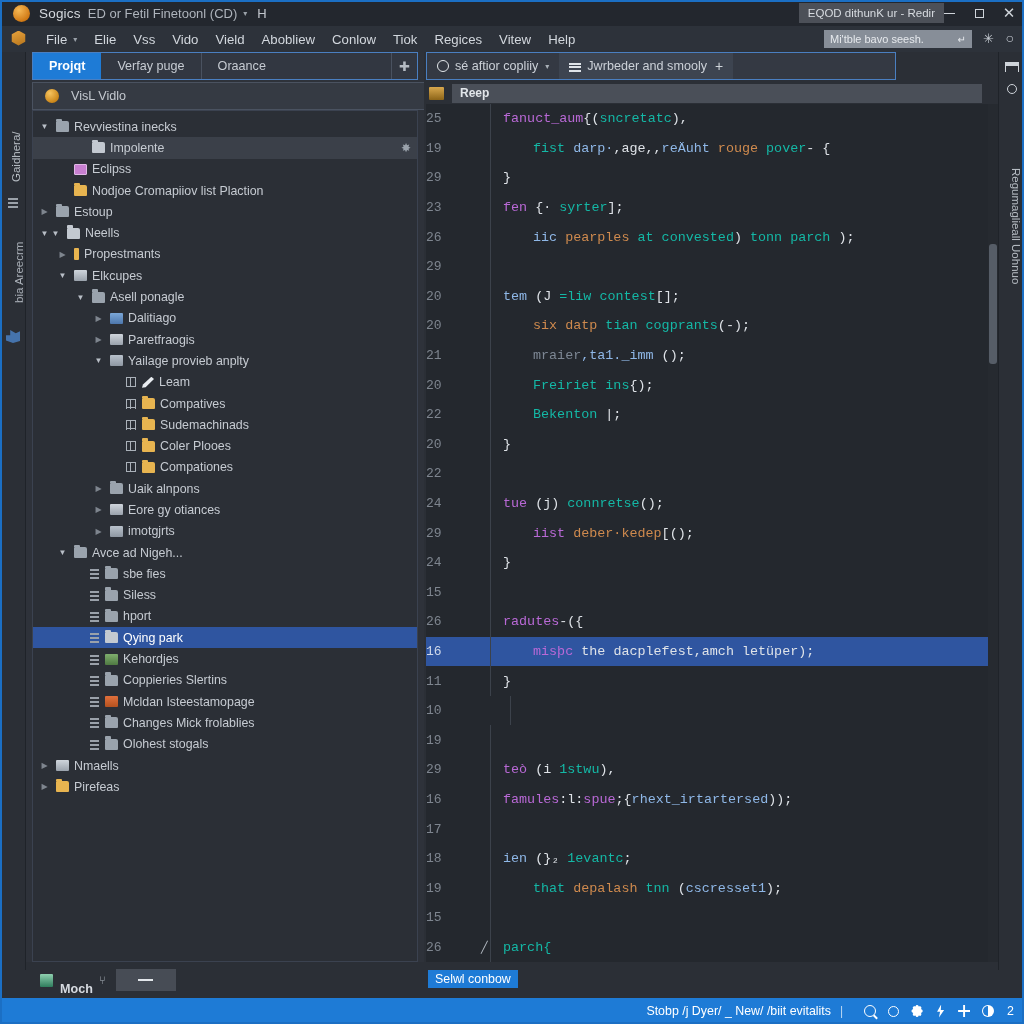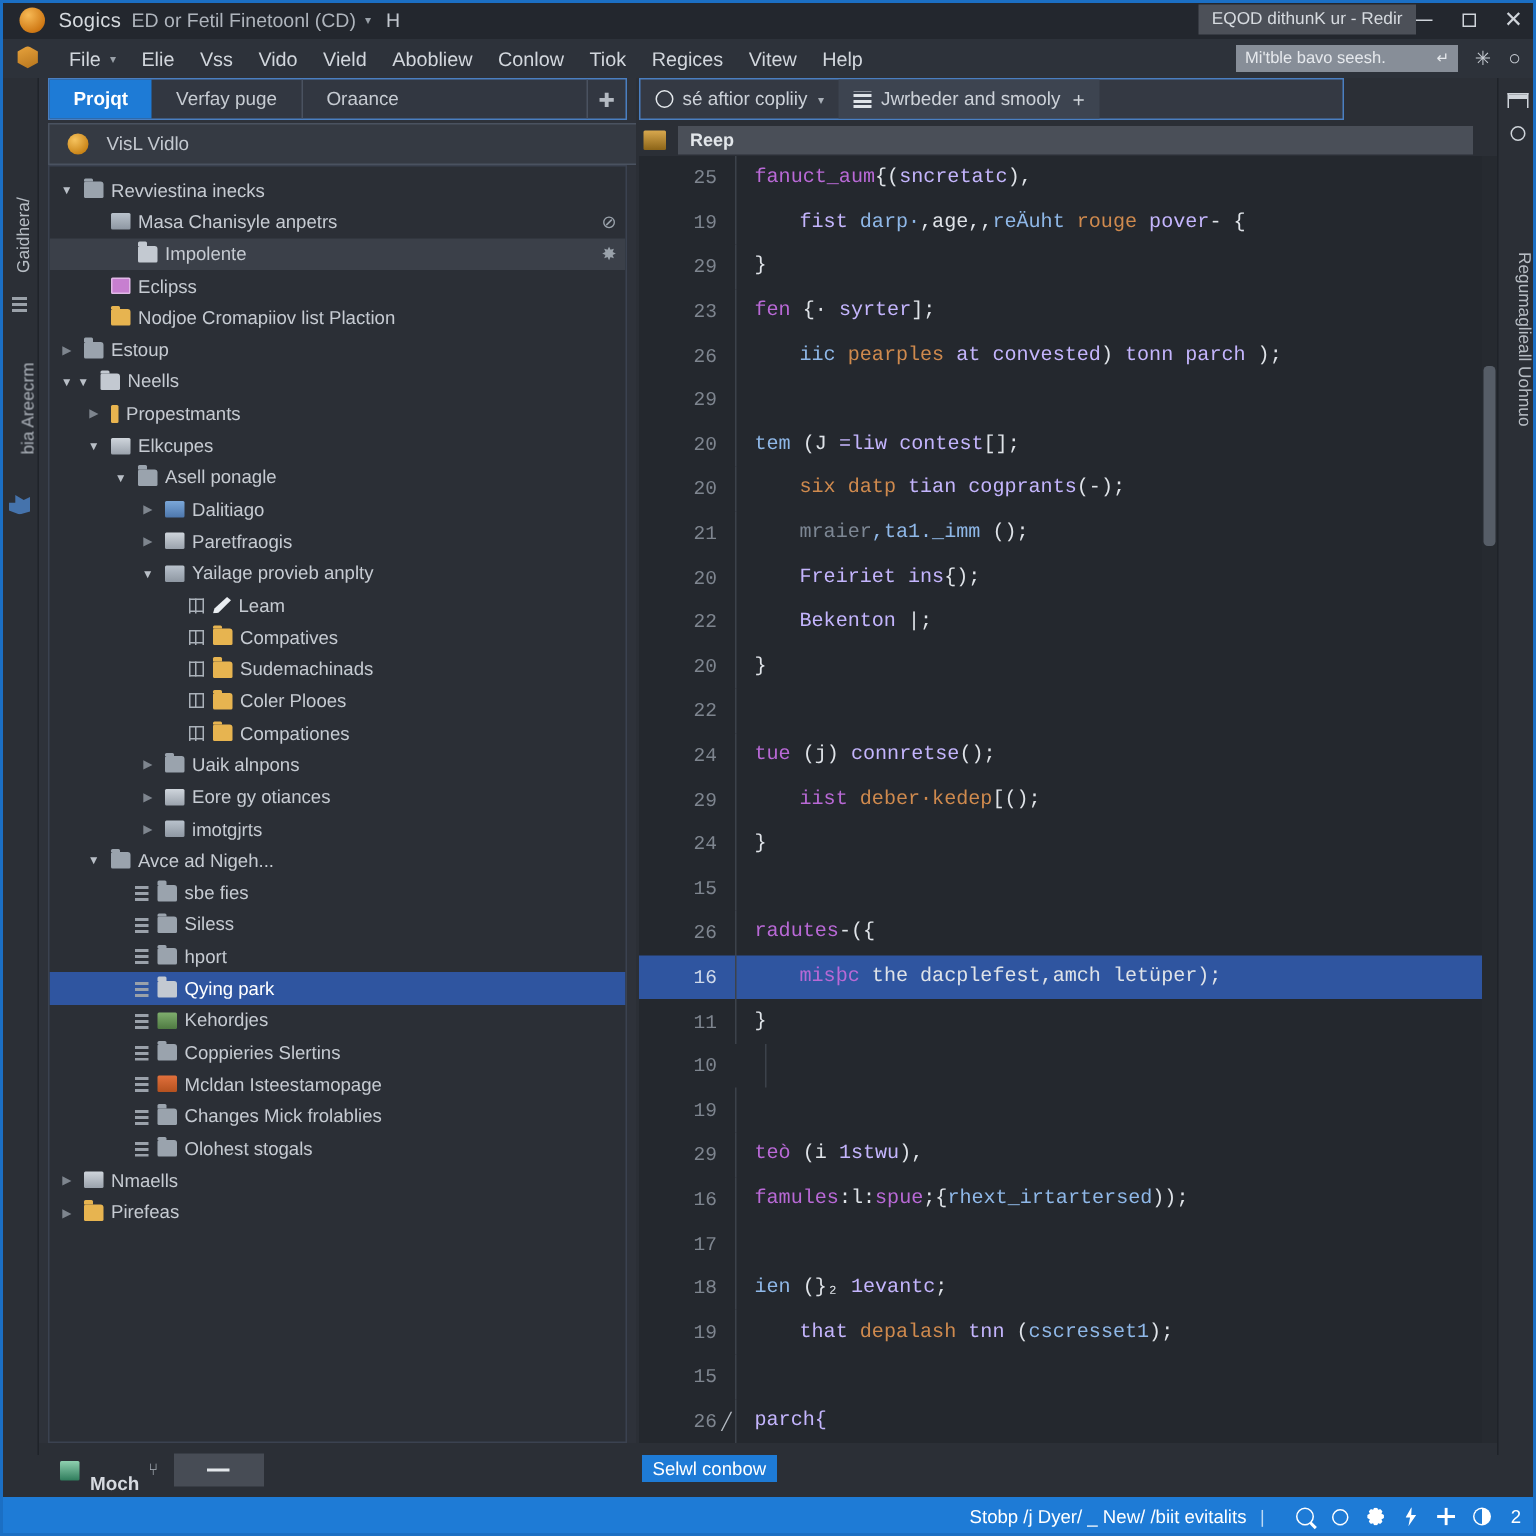--- a/index.html
+++ b/index.html
@@ -213,28 +213,28 @@
   #bcbar .bc-box { margin-left:8px; flex:1 1 auto; height:19px; background:#4a4f58;
     display:flex; align-items:center; padding-left:8px; }
   #bcbar .bc-text { font-size:12px; color:#e2e6ea; font-weight:bold; filter:blur(.25px); }
 
   #code {
     position:absolute; left:2px; top:52px; width:570px; height:858px;
     background:#24282e; overflow:hidden;
   }
   .cline { display:flex; height:29.6px; align-items:center; white-space:nowrap; }
   .cline.hl { background:#2f55a0; }
-  .lno { width:64px; text-align:right; padding-right:12px; font-size:13px;
+  .lno { width:64px; text-align:left; padding-right:12px; font-size:13px;
          color:#7e858f; font-family:"Liberation Mono", monospace; flex:0 0 auto; }
   .cline.hl .lno { color:#cfd9ea; }
   .cguide { width:1px; align-self:stretch; background:#3c424b; flex:0 0 auto; }
   .ctext { padding-left:12px; font-family:"Liberation Mono", monospace;
            font-size:13.4px; filter:blur(.22px); }
   .kw  { color:#b969d6; }
-  .fn  { color:#c4b5fd; }
+  .fn  { color:#14b8a6; }
   .str { color:#cf8a4e; }
   .var { color:#8fb8e8; }
   .pun { color:#dfe3e8; }
   .cmt { color:#7d8794; }
   .fold { position:absolute; left:55px; font-size:11px; color:#b6bdc5; }
 
   #codescroll { position:absolute; right:0; top:52px; width:10px; height:858px; background:#262a30; }
   #codescroll .thumb { position:absolute; left:1px; top:140px; width:8px; height:120px;
     background:#565d67; border-radius:3px; }
 
@@ -347,27 +347,20 @@
       <div class="th-caret">⌄</div>
     </div>
 
     <div id="tree">
         <div class="trow">
           <div style="width: 6px; flex: 0 0 auto;"></div>
           <div class="tw">▼</div>
           <div class="ticon ic-folder" style="margin-left: 6px;"></div>
           <div class="tlabel">Revviestina inecks</div>
         </div>
-        <div class="trow">
-          <div style="width: 24px; flex: 0 0 auto;"></div>
-          <div class="tw"></div>
-          <div class="ticon ic-mod" style="margin-left: 6px;"></div>
-          <div class="tlabel">Masa Chanisyle anpetrs</div>
-          <div class="trail">⊘</div>
-        </div>
         <div class="trow sel-soft">
           <div style="width: 42px; flex: 0 0 auto;"></div>
           <div class="tw"></div>
           <div class="ticon ic-folder-lt" style="margin-left: 6px;"></div>
           <div class="tlabel">Impolente</div>
           <div class="trail">✸</div>
         </div>
         <div class="trow">
           <div style="width: 24px; flex: 0 0 auto;"></div>
           <div class="tw"></div>

